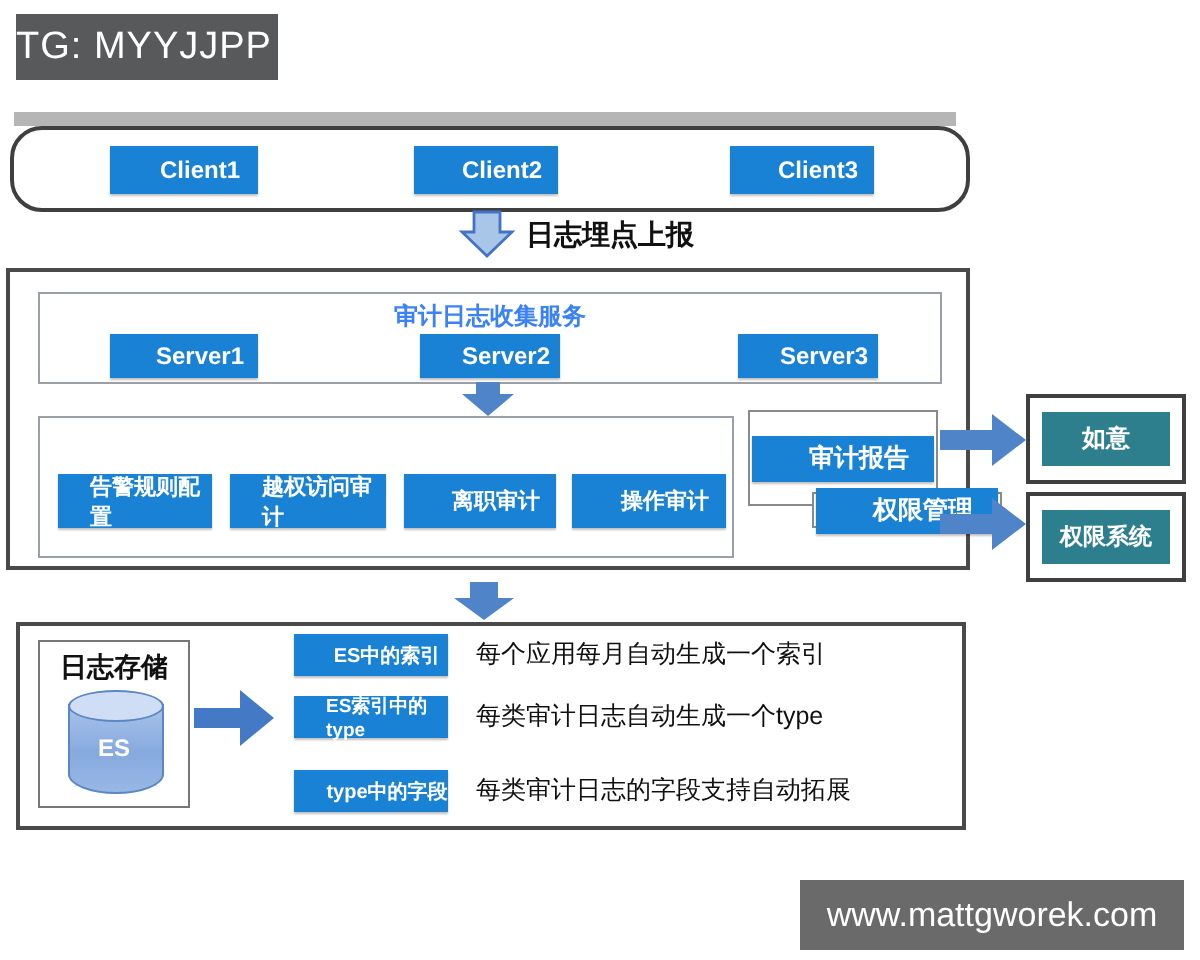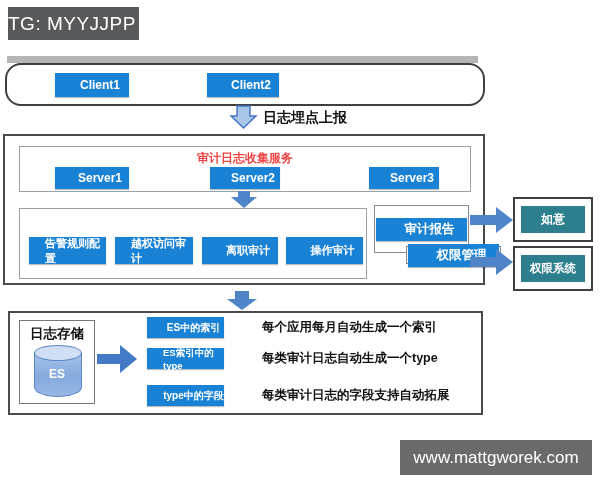--- a/index.html
+++ b/index.html
@@ -27,24 +27,24 @@
   .white-cell{border:1px solid #8a8a8a;background:#fff;display:flex;align-items:center;justify-content:center;}
   .dark-cell{border:2px solid #3f3f3f;background:#fff;display:flex;align-items:center;justify-content:center;}
 
   
   .bluebox{background:#1a82d4;color:#fff;font-weight:bold;display:flex;
     align-items:center;justify-content:center;font-size:12px;box-shadow:0 1px 1px rgba(0,0,0,.25);padding-left:16px;}
   .tealbox{background:#2e7f8e;color:#fff;font-weight:bold;display:flex;
     align-items:center;justify-content:center;font-size:12px;}
 
   .group-title{position:absolute;top:3px;left:0;right:0;text-align:center;
-    font-weight:bold;color:#ef4444;font-size:12px;}
+    font-weight:bold;color:#3b82f6;font-size:12px;}
 
   .flow-label{font-weight:bold;color:#111;font-size:14px;}
-  .desc-text{font-weight:bold;color:#111;font-size:12.5px;line-height:21px;white-space:nowrap;margin-left:24px;}
+  .desc-text{font-weight:normal;color:#111;font-size:12.5px;line-height:21px;white-space:nowrap;}
 
   .arrow{overflow:visible;}
 
   
   .cyl{left:14px;top:24px;width:46px;height:56px;}
   .cyl-body{position:absolute;left:0;top:7px;width:100%;height:44px;
     background:linear-gradient(180deg,#a9c4ea 0%,#86a9de 55%,#98b7e4 100%);
     border:1px solid #5b87c5;border-top:none;
     border-radius:0 0 50% 50% / 0 0 22% 22%;}
   .cyl-top{position:absolute;left:0;top:0;width:100%;height:14px;background:#cfdef4;
@@ -60,20 +60,23 @@
 </div>
 
 <div class="abs top-strip"></div>
 
 <div class="abs client-wrap">
   <div class="abs bluebox" style="left:48px;top:8px;width:74px;height:24px;">
     <span>Client1</span>
   </div>
   <div class="abs bluebox" style="left:200px;top:8px;width:72px;height:24px;">
     <span>Client2</span>
+  </div>
+  <div class="abs bluebox" style="left:358px;top:8px;width:72px;height:24px;">
+    <span>Client3</span>
   </div>
 </div>
 
 <svg class="abs arrow" style="left:230px;top:105px;" width="27" height="24" viewBox="0 0 27 24">
   <polygon points="7,1 20,1 20,11 26,11 13.5,23 1,11 7,11" fill="#a8c6e8" stroke="#4472c4" stroke-width="1.4"></polygon>
 </svg>
 <div class="abs flow-label" style="left:263px;top:109px;">日志埋点上报</div>
 
 <div class="abs main-box">
 

